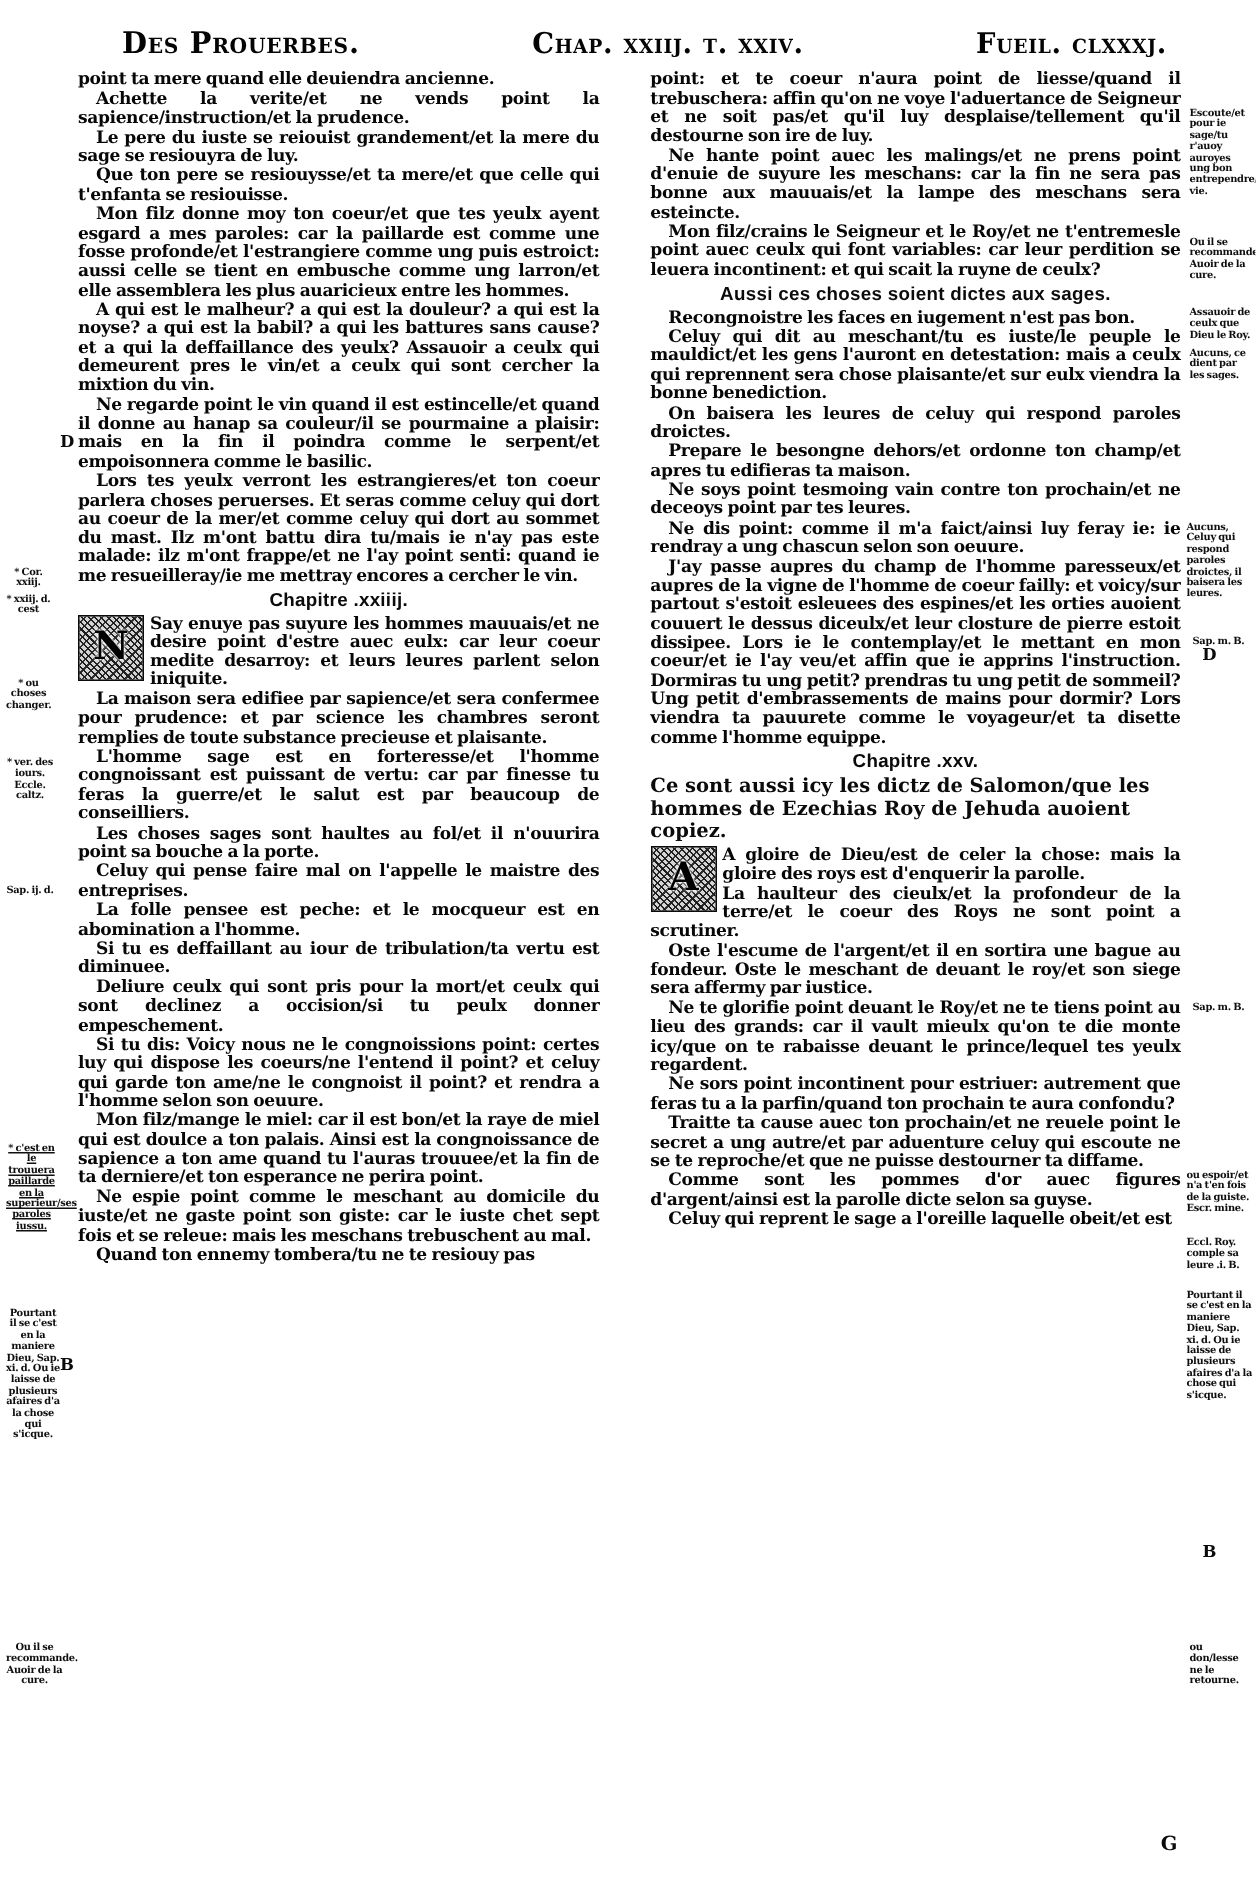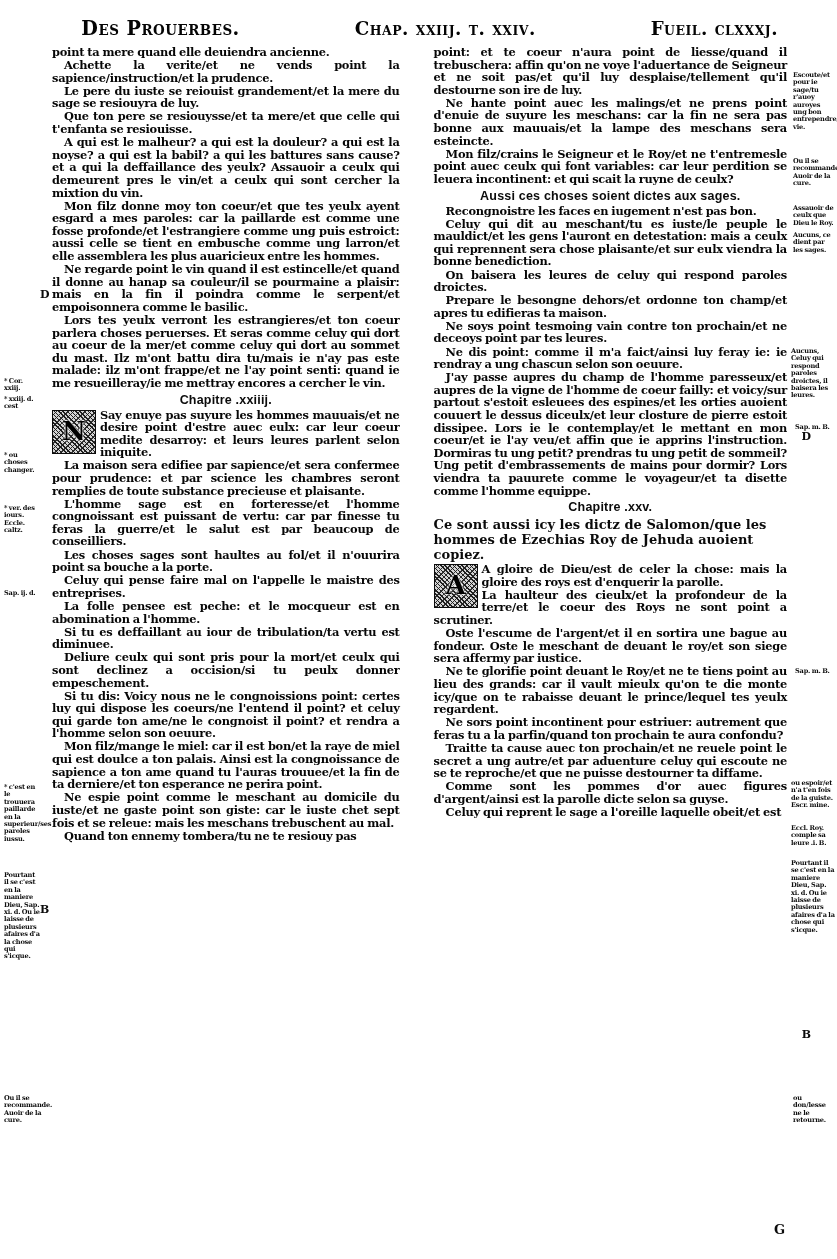--- a/index.html
+++ b/index.html
@@ -123,21 +123,21 @@
   .note {
     position: absolute;
     font-family: "DejaVu Serif", serif;
     font-size: 6.6px;
     line-height: 7.4px;
     font-weight: bold;
     color: #141414;
     letter-spacing: -0.2px;
     word-spacing: -0.5px;
   }
-  .note.left  { text-align: left; }
+  .note.left  { text-align: center; }
   .note.right { text-align: left; }
 
   .catchword {
     position: absolute;
     right: 52px;
     bottom: 22px;
     font-family: "DejaVu Serif", serif;
     font-weight: bold;
     font-size: 13px;
   }
@@ -161,22 +161,22 @@
   </div>
 
   <div class="columns">
 
     <div class="col col-left">
 
       <p class="p noind">point ta mere quand elle deuiendra ancienne.</p>
       <p class="p ind">Achette la verite/et ne vends point la sapience/instruction/et la prudence.</p>
       <p class="p ind">Le pere du iuste se reiouist grandement/et la mere du sage se resiouyra de luy.</p>
       <p class="p ind">Que ton pere se resiouysse/et ta mere/et que celle qui t'enfanta se resiouisse.</p>
+      <p class="p ind">Mon filz donne moy ton coeur/et que tes yeulx ayent esgard a mes paroles: car la paillarde est comme une fosse profonde/et l'estrangiere comme ung puis estroict: aussi celle se tient en embusche comme ung larron/et elle assemblera les plus auaricieux entre les hommes.</p>
       <p class="p ind">A qui est le malheur? a qui est la douleur? a qui est la noyse? a qui est la babil? a qui les battures sans cause? et a qui la deffaillance des yeulx? Assauoir a ceulx qui demeurent pres le vin/et a ceulx qui sont cercher la mixtion du vin.</p>
-      <p class="p ind">Mon filz donne moy ton coeur/et que tes yeulx ayent esgard a mes paroles: car la paillarde est comme une fosse profonde/et l'estrangiere comme ung puis estroict: aussi celle se tient en embusche comme ung larron/et elle assemblera les plus auaricieux entre les hommes.</p>
       <p class="p ind">Ne regarde point le vin quand il est estincelle/et quand il donne au hanap sa couleur/il se pourmaine a plaisir: mais en la fin il poindra comme le serpent/et empoisonnera comme le basilic.</p>
       <p class="p ind">Lors tes yeulx verront les estrangieres/et ton coeur parlera choses peruerses. Et seras comme celuy qui dort au coeur de la mer/et comme celuy qui dort au sommet du mast. Ilz m'ont battu dira tu/mais ie n'ay pas este malade: ilz m'ont frappe/et ne l'ay point senti: quand ie me resueilleray/ie me mettray encores a cercher le vin.</p>
 
       <div class="chaphead">Chapitre .xxiiij.</div>
 
       <div class="initial">
         <span>N</span>
       </div>
       <p class="p noind">Say enuye pas suyure les hommes mauuais/et ne desire point d'estre auec eulx: car leur coeur medite desarroy: et leurs leures parlent selon iniquite.</p>
 
@@ -225,21 +225,21 @@
       <p class="p ind">Comme sont les pommes d'or auec figures d'argent/ainsi est la parolle dicte selon sa guyse.</p>
       <p class="p ind">Celuy qui reprent le sage a l'oreille laquelle obeit/et est</p>
     </div>
   </div>
 
   <div class="note left" style="left:4px; top:378px; width:30px;">* Cor. xxiij.</div>
   <div class="note left" style="left:4px; top:396px; width:30px;">* xxiij. d. cest</div>
   <div class="note left" style="left:4px; top:452px; width:30px;">* ou choses changer.</div>
   <div class="note left" style="left:4px; top:505px; width:32px;">* ver. des iours. Eccle. caltz.</div>
   <div class="note left" style="left:4px; top:590px; width:32px;">Sap. ij. d.</div>
-  <div class="note left" style="left:4px; top:784px; width:34px;">* c'est en le trouuera paillarde en la superieur/ses paroles iussu.</div>
+  <div class="note left" style="left:4px; top:762px; width:34px;text-decoration:underline;">* c'est en le trouuera paillarde en la superieur/ses paroles iussu.</div>
   <div class="note left" style="left:4px; top:872px; width:36px;">Pourtant il se c'est en la maniere Dieu, Sap. xi. d. Ou ie laisse de plusieurs afaires d'a la chose qui s'icque.</div>
   <div class="note left" style="left:4px; top:1095px; width:38px;">Ou il se recommande. Auoir de la cure.</div>
 
   <div class="note right" style="right:2px; top:72px; width:42px;">Escoute/et pour ie sage/tu r'auoy auroyes ung bon entrependre/ta vie.</div>
   <div class="note right" style="right:2px; top:158px; width:42px;">Ou il se recommande. Auoir de la cure.</div>
   <div class="note right" style="right:2px; top:205px; width:42px;">Assauoir de ceulx que Dieu le Roy.</div>
   <div class="note right" style="right:2px; top:232px; width:42px;">Aucuns, ce dient par les sages.</div>
   <div class="note right" style="right:2px; top:348px; width:44px;">Aucuns, Celuy qui respond paroles droictes, il baisera les leures.</div>
   <div class="note right" style="right:2px; top:424px; width:40px;">Sap. m. B.</div>
   <div class="note right" style="right:2px; top:668px; width:40px;">Sap. m. B.</div>

